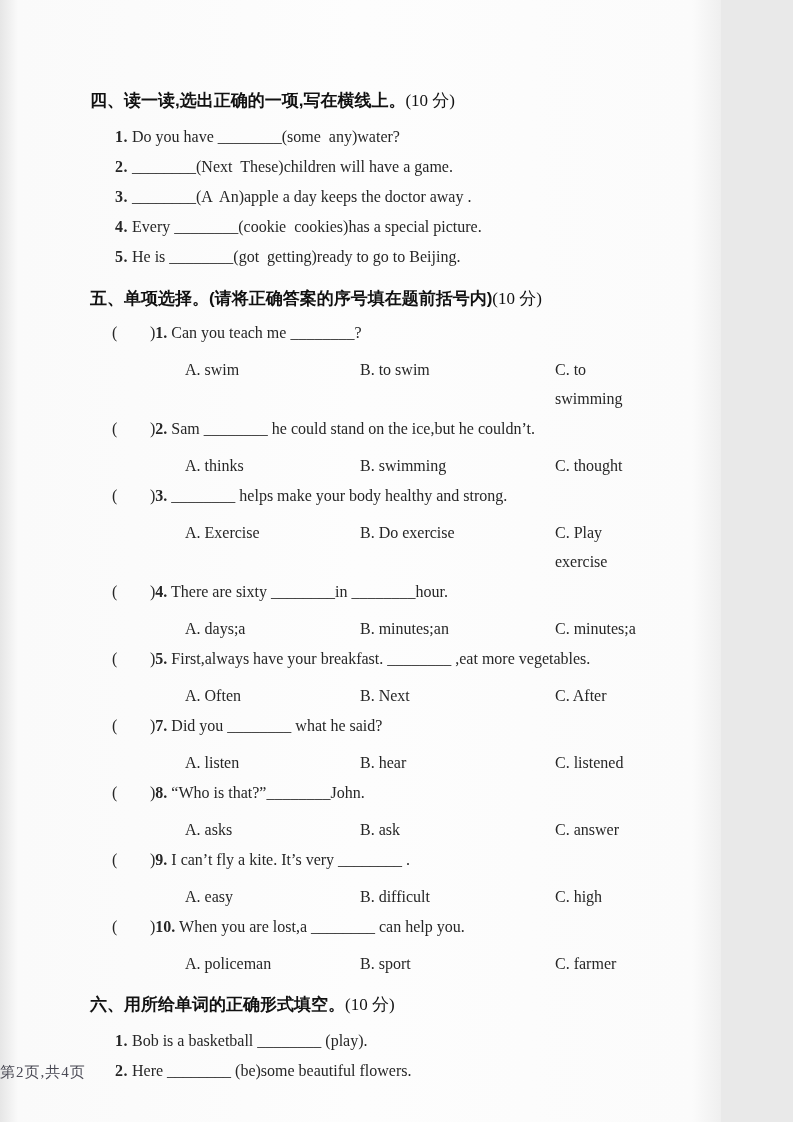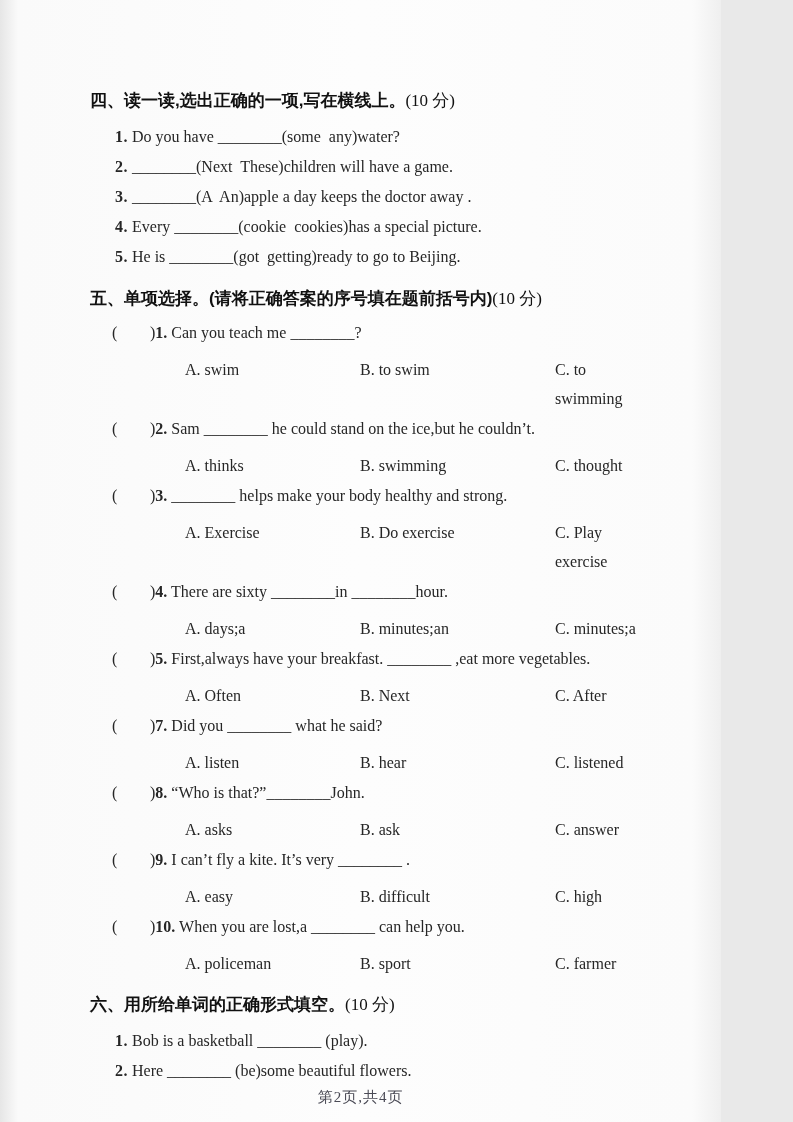--- a/index.html
+++ b/index.html
@@ -50,22 +50,22 @@
   }
   .opt { white-space: pre-wrap; }
   .opt-a { width: 175px; }
   .opt-b { width: 195px; }
   .opt-c { flex: 1; }
   .sec { margin-top: 14px; }
   .sec:first-child { margin-top: 0; }
   .footer {
     position: absolute;
     left: 0; right: 0;
-    top: 1088px;
-    text-align: center;
+    top: 1063px;
+    text-align: left;
     font-size: 15px;
     color: #4a4a55;
     letter-spacing: 1px;
   }
 </style>
 </head>
 <body>
 
 <div class="page">
 

